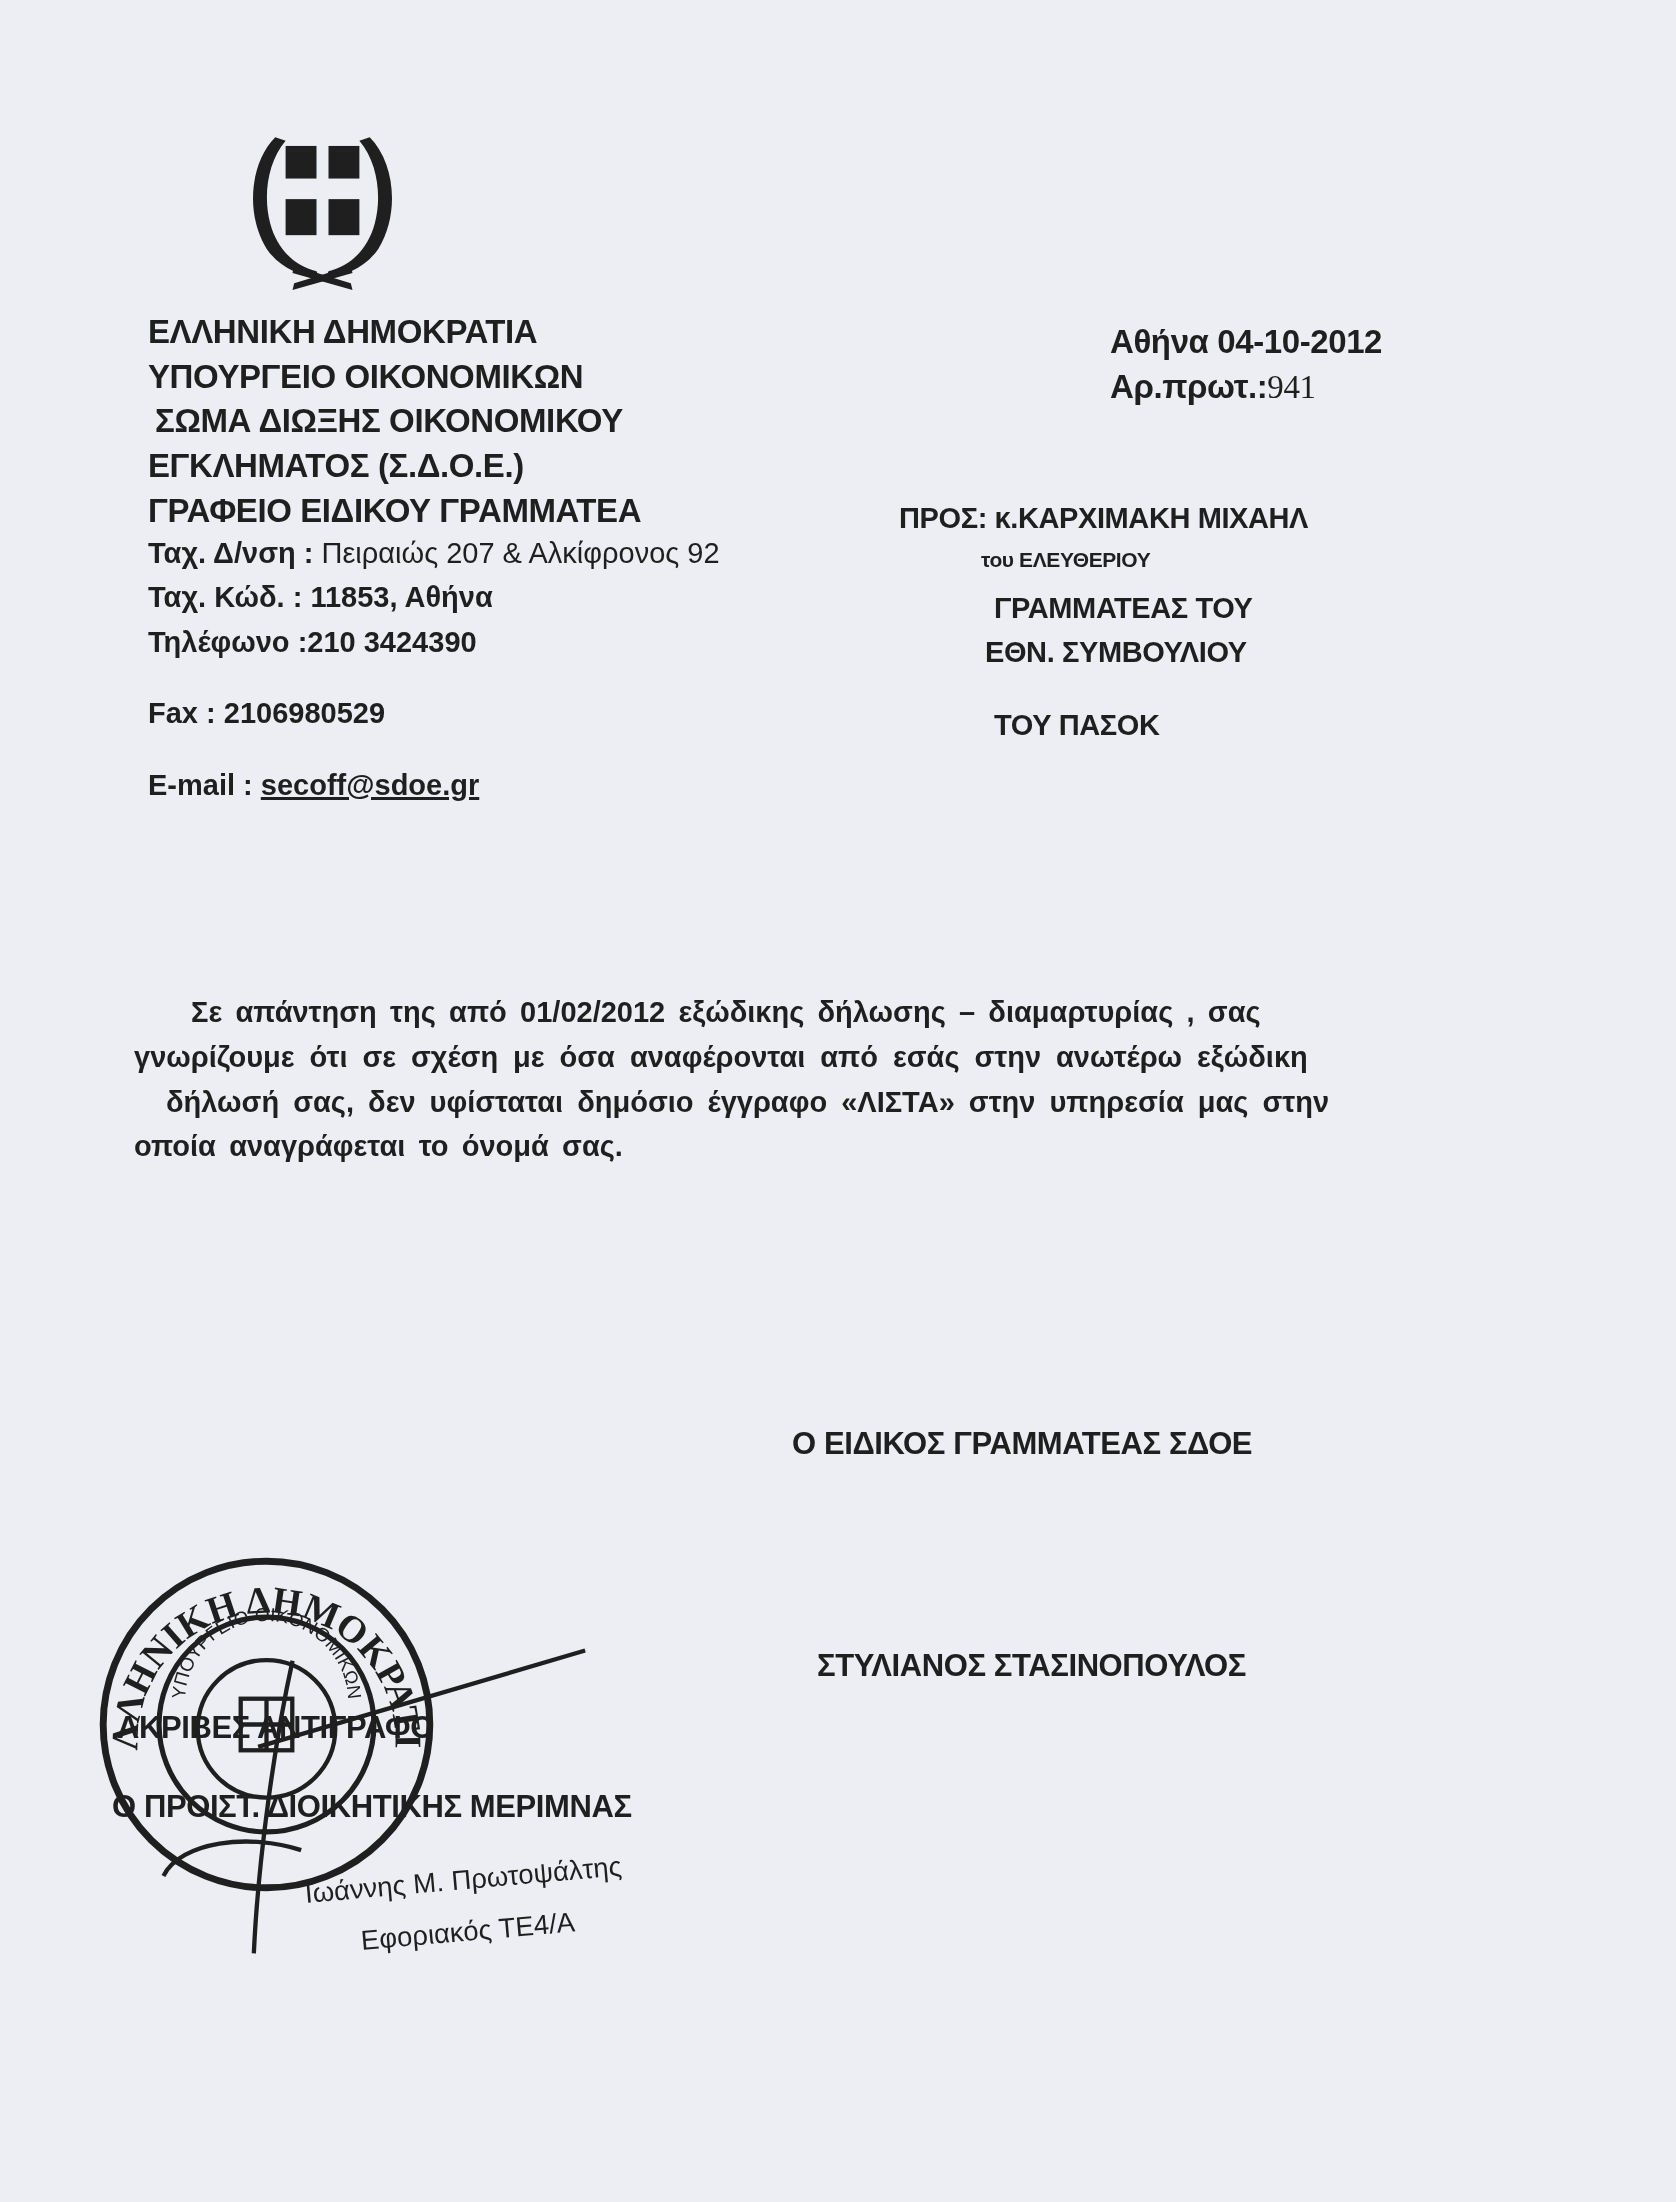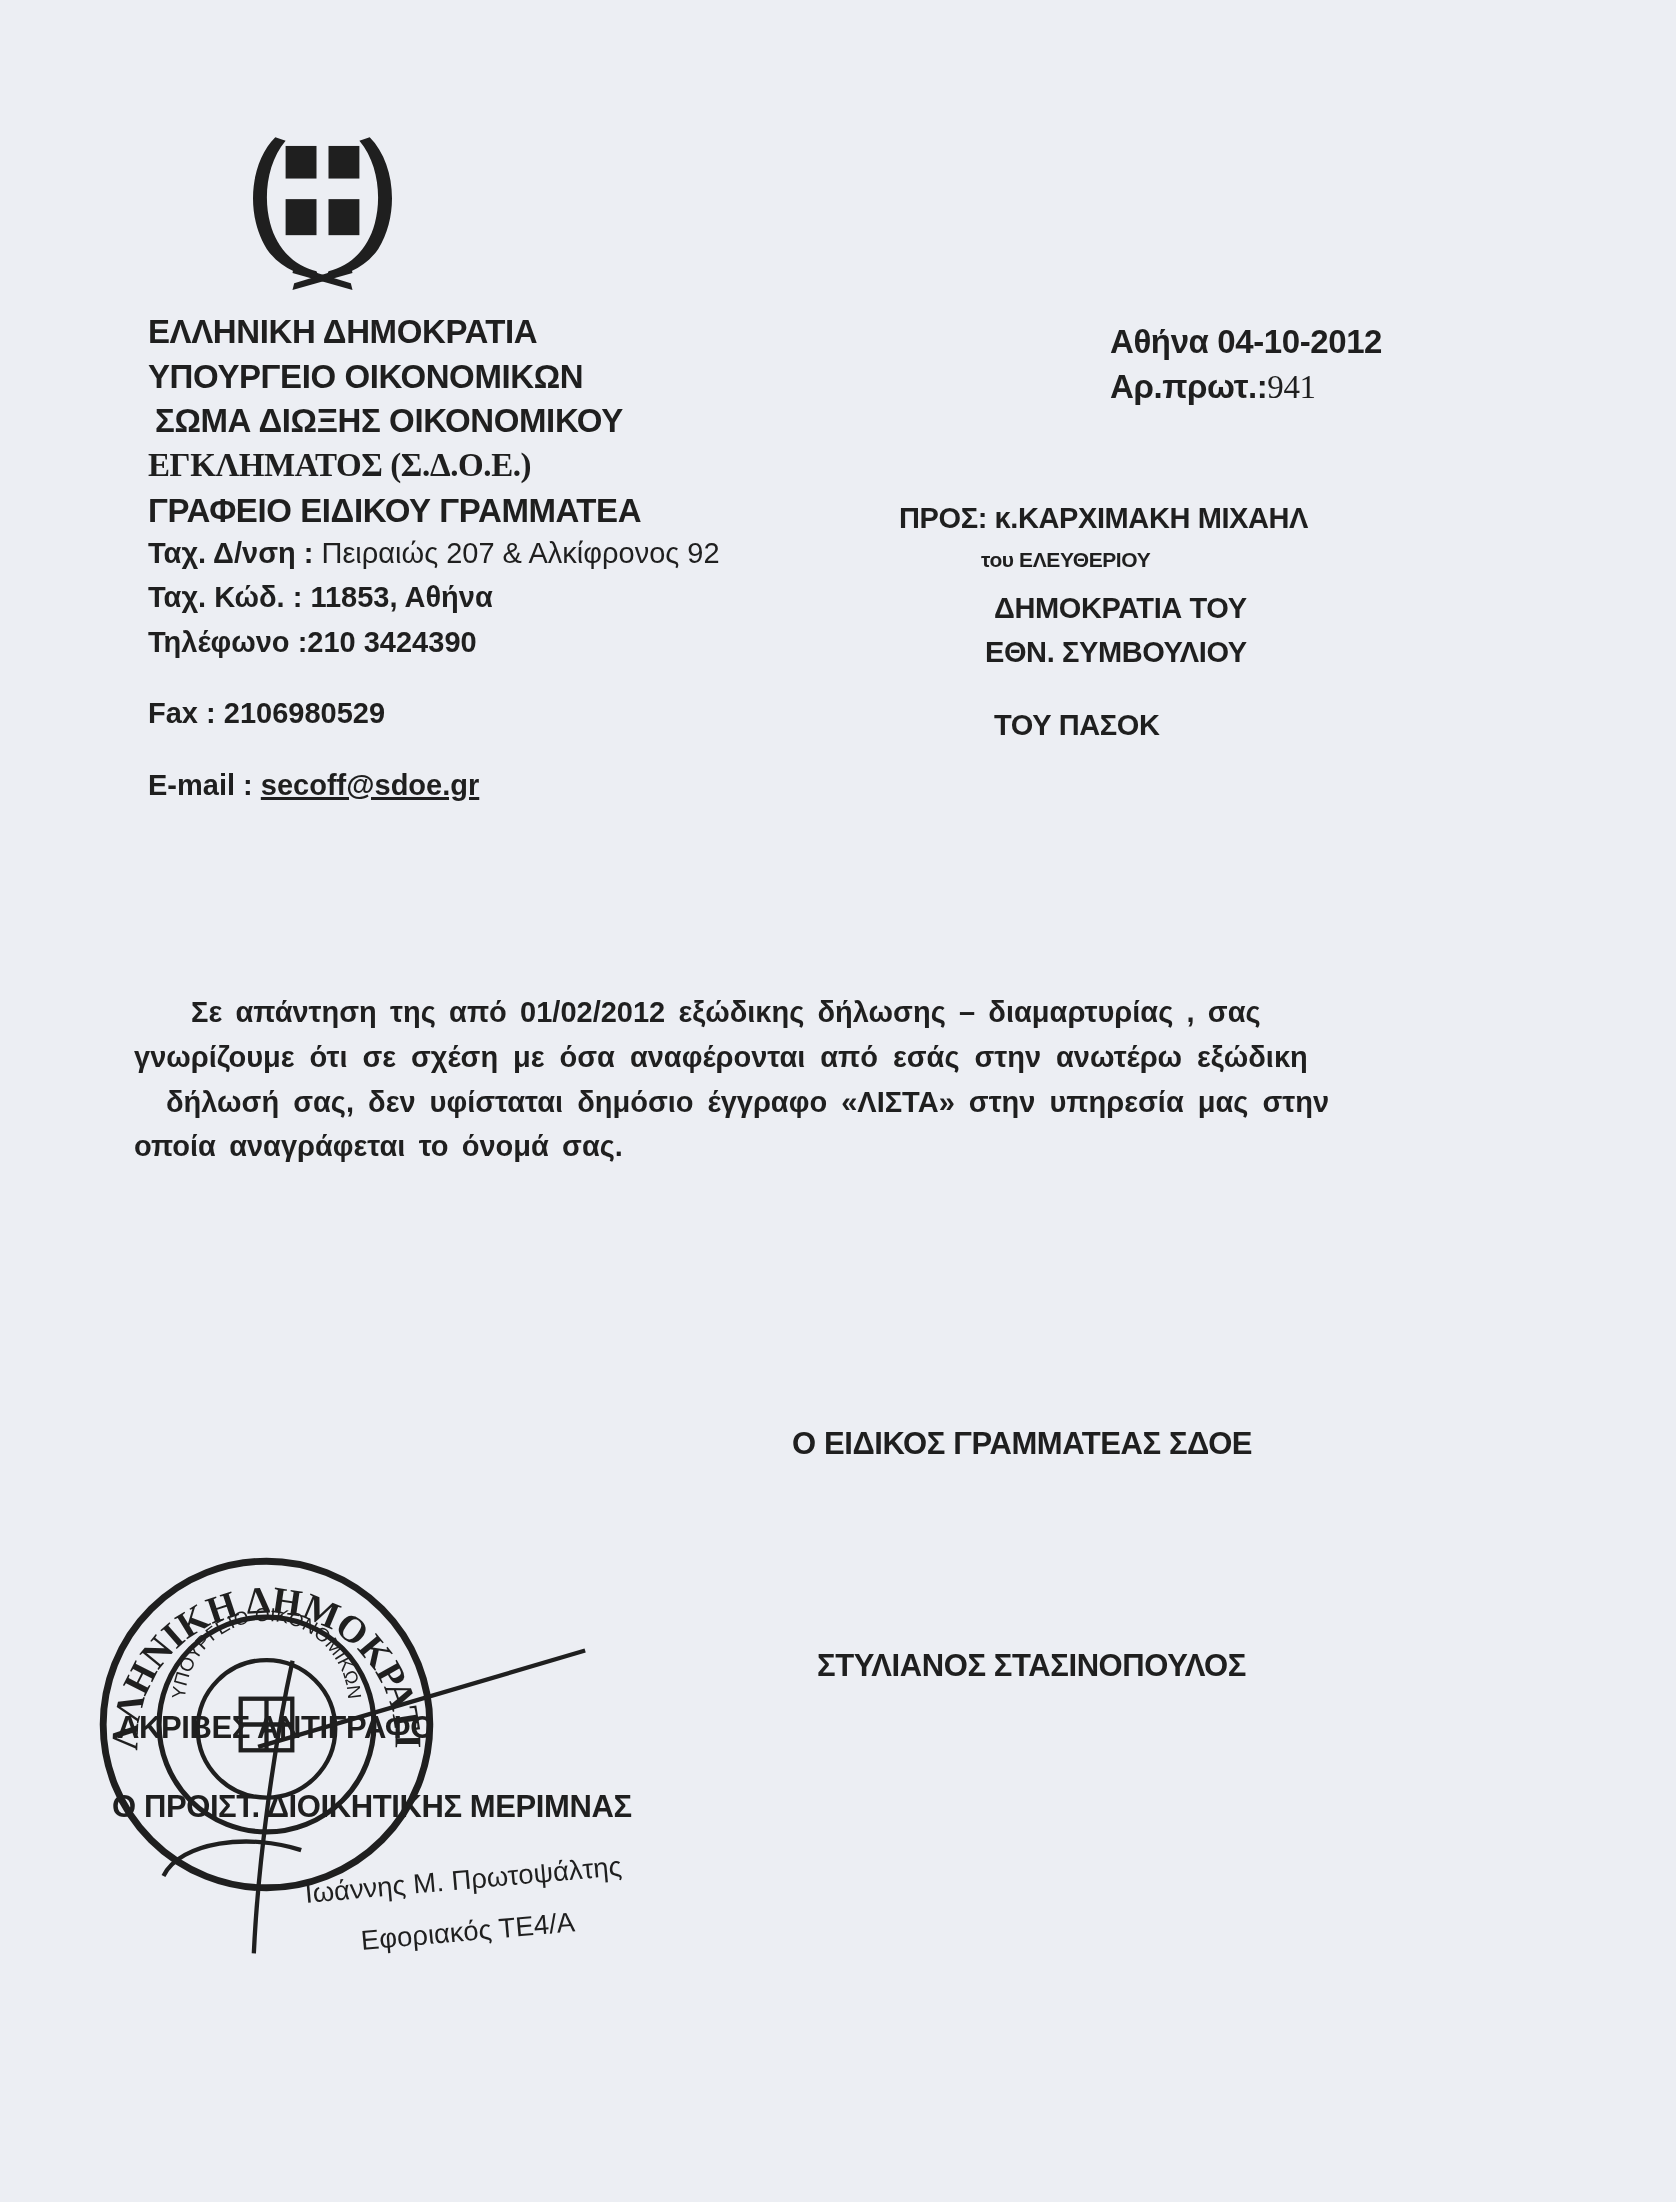--- a/index.html
+++ b/index.html
@@ -33,21 +33,21 @@
       <rect x="102" y="30" width="36" height="38"></rect>
       <rect x="52" y="92" width="36" height="42"></rect>
       <rect x="102" y="92" width="36" height="42"></rect>
     </g>
   </svg>
 </div>
 
 <div class="abs hdr" style="left:148px;top:315px;">ΕΛΛΗΝΙΚΗ ΔΗΜΟΚΡΑΤΙΑ</div>
 <div class="abs hdr" style="left:148px;top:360px;">ΥΠΟΥΡΓΕΙΟ ΟΙΚΟΝΟΜΙΚΩΝ</div>
 <div class="abs hdr" style="left:155px;top:404px;">ΣΩΜΑ ΔΙΩΞΗΣ ΟΙΚΟΝΟΜΙΚΟΥ</div>
-<div class="abs hdr" style="left:148px;top:449px;font-family:Liberation Serif, serif;">ΕΓΚΛΗΜΑΤΟΣ (Σ.Δ.Ο.Ε.)</div>
+<div class="abs hdr" style="left:148px;top:449px;">ΕΓΚΛΗΜΑΤΟΣ (Σ.Δ.Ο.Ε.)</div>
 <div class="abs hdr" style="left:148px;top:494px;">ΓΡΑΦΕΙΟ ΕΙΔΙΚΟΥ ΓΡΑΜΜΑΤΕΑ</div>
 
 <div class="abs info" style="left:148px;top:539px;">
   <b>Ταχ. Δ/νση :</b>
   <span>Πειραιώς 207 &amp; Αλκίφρονος 92</span>
 </div>
 <div class="abs info" style="left:148px;top:583px;font-weight:bold;">
   <span>Ταχ. Κώδ.  :</span>
   <span>11853, Αθήνα</span>
 </div>
@@ -63,21 +63,21 @@
   <span class="email">secoff@sdoe.gr</span>
 </div>
 
 <div class="abs hdr" style="left:1110px;top:325px;">Αθήνα  04-10-2012</div>
 <div class="abs hdr" style="left:1110px;top:370px;">
   <span>Αρ.πρωτ.:</span><span style="font-family:'Liberation Serif', serif;font-weight:normal;text-align:right;">941</span>
 </div>
 
 <div class="abs hdr" style="left:899px;top:504px;font-size:29px;">ΠΡΟΣ: κ.ΚΑΡΧΙΜΑΚΗ ΜΙΧΑΗΛ</div>
 <div class="abs hdr" style="left:981px;top:549px;font-size:21px;">του ΕΛΕΥΘΕΡΙΟΥ</div>
-<div class="abs hdr" style="left:994px;top:594px;font-size:29px;">ΔΗΜΟΚΡΑΤΙΑ ΤΟΥ</div>
+<div class="abs hdr" style="left:994px;top:594px;font-size:29px;">ΓΡΑΜΜΑΤΕΑΣ ΤΟΥ</div>
 <div class="abs hdr" style="left:985px;top:638px;font-size:29px;">ΕΘΝ. ΣΥΜΒΟΥΛΙΟΥ</div>
 <div class="abs hdr" style="left:994px;top:711px;font-size:29px;">ΤΟΥ ΠΑΣΟΚ</div>
 
 <div class="abs body-line" style="left:191px;top:998px;word-spacing:5.2px;">Σε απάντηση της  από 01/02/2012  εξώδικης  δήλωσης – διαμαρτυρίας , σας</div>
 <div class="abs body-line" style="left:134px;top:1043px;word-spacing:6.9px;">γνωρίζουμε ότι σε σχέση με όσα αναφέρονται από εσάς στην ανωτέρω εξώδικη</div>
 <div class="abs body-line" style="left:134px;top:1088px;word-spacing:6px;margin-left:32px;">δήλωσή σας, δεν υφίσταται δημόσιο έγγραφο  «ΛΙΣΤΑ» στην υπηρεσία μας στην</div>
 <div class="abs body-line" style="left:134px;top:1132px;word-spacing:5.2px;">οποία αναγράφεται το όνομά σας.</div>
 
 <div class="abs hdr" style="left:792px;top:1428px;font-size:31px;">Ο ΕΙΔΙΚΟΣ ΓΡΑΜΜΑΤΕΑΣ  ΣΔΟΕ</div>
 <div class="abs hdr" style="left:817px;top:1650px;font-size:31px;">ΣΤΥΛΙΑΝΟΣ   ΣΤΑΣΙΝΟΠΟΥΛΟΣ</div>

